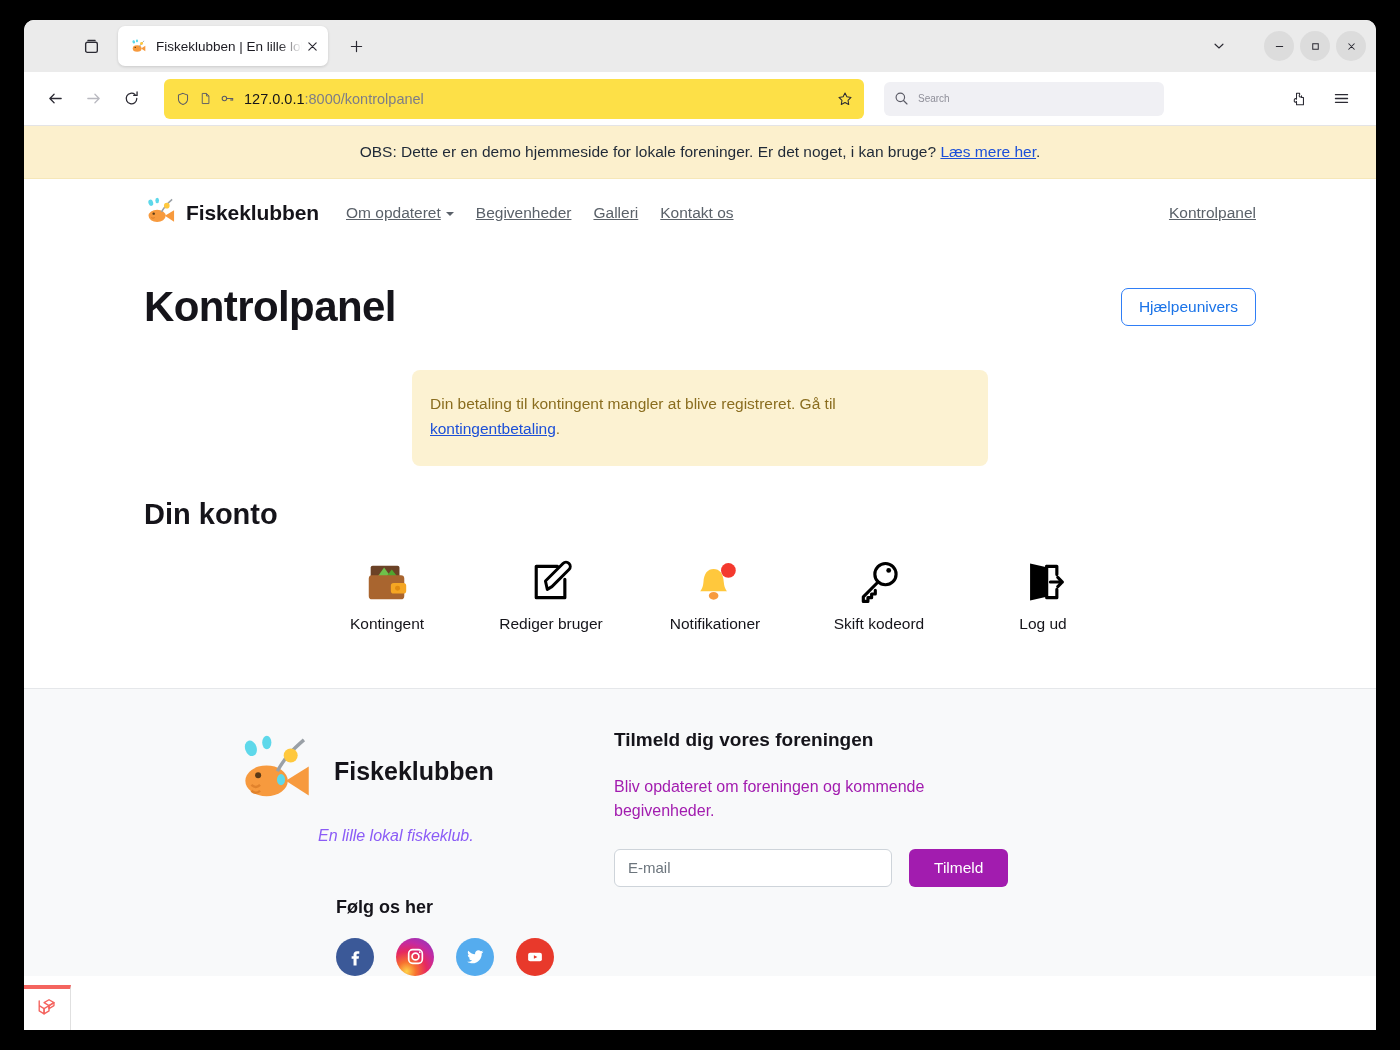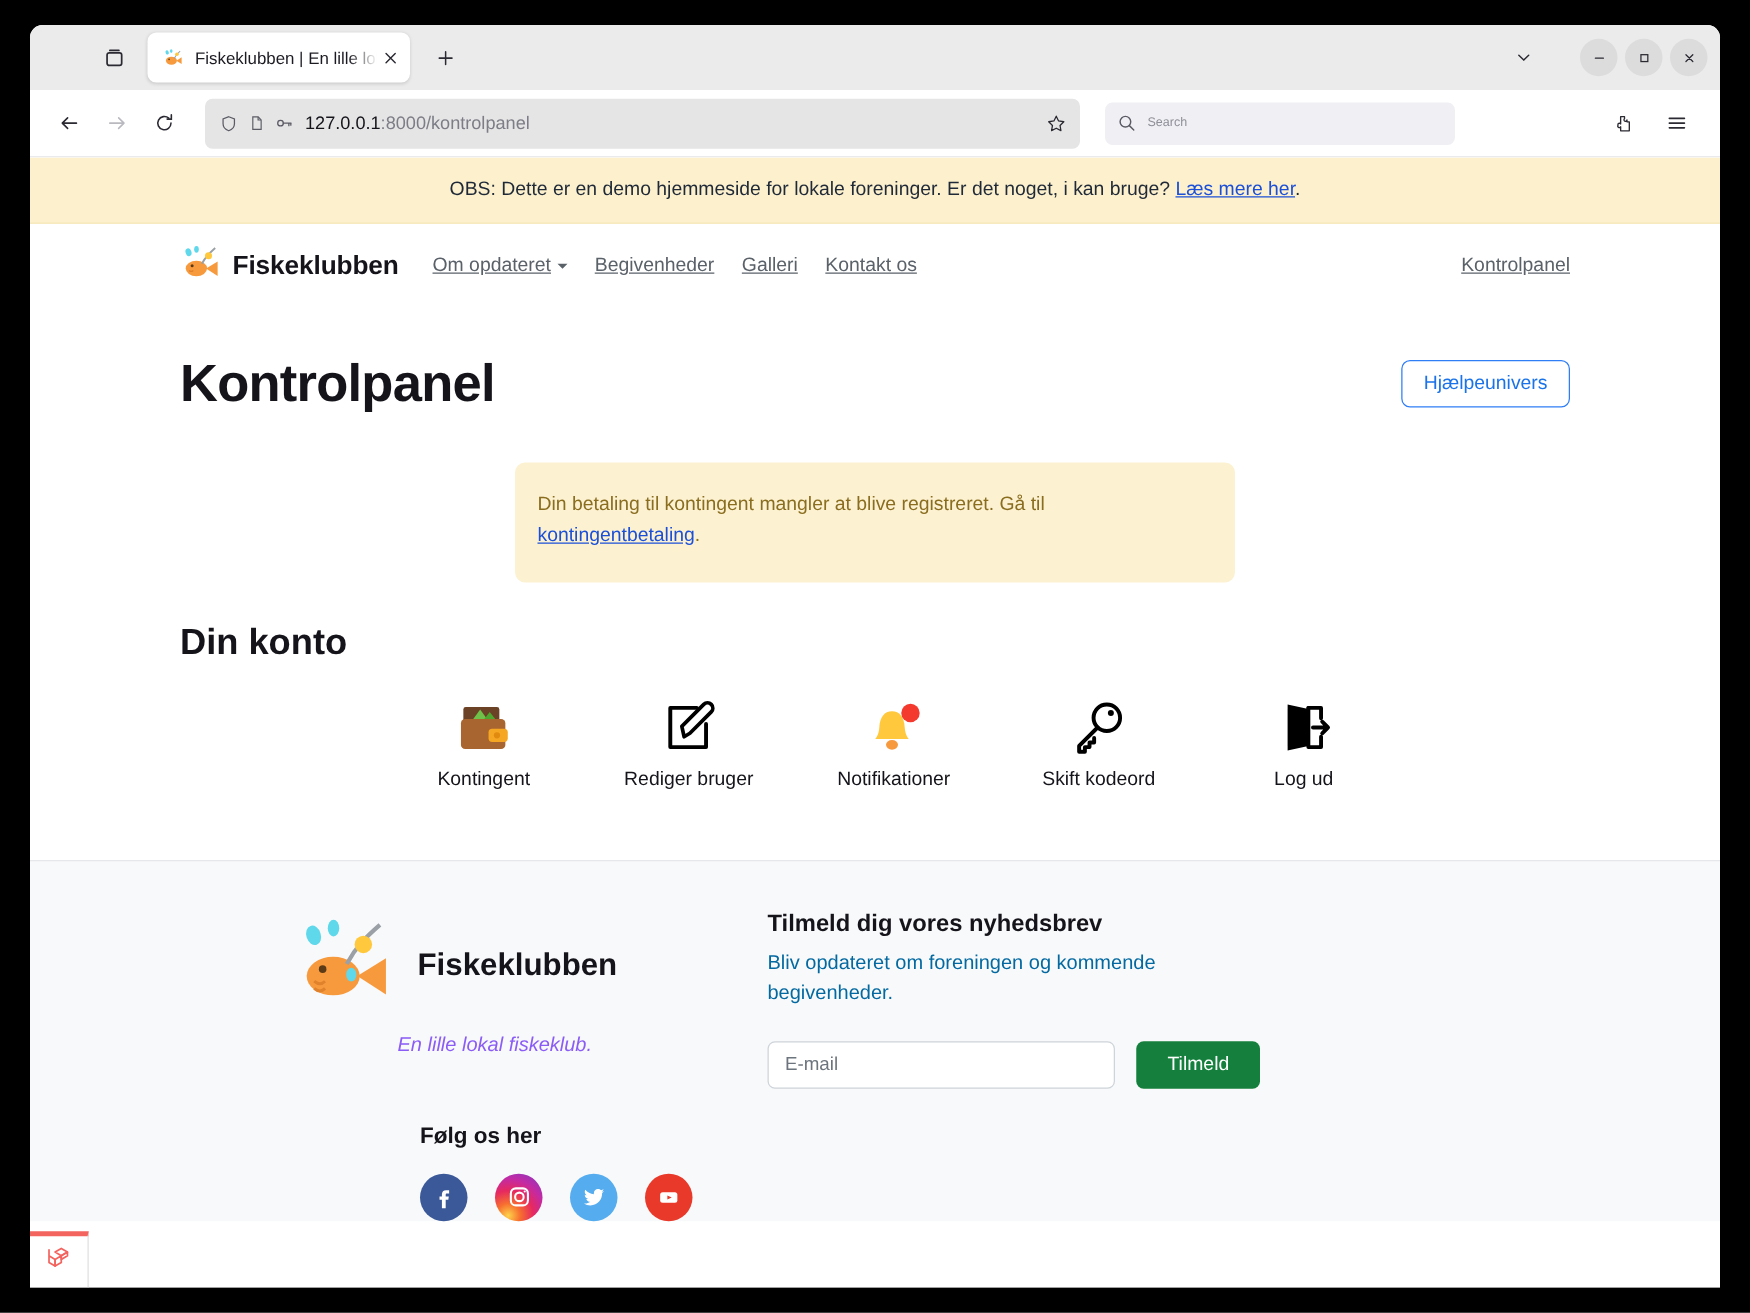--- a/index.html
+++ b/index.html
@@ -92,21 +92,21 @@
   }
   .nav-icon-btn {
     width: 34px; height: 34px;
     display: flex; align-items: center; justify-content: center;
     color: #5b5b66; margin-right: 4px;
   }
   .nav-icon-btn.disabled { color: #bdbdc4; }
   .urlbar {
     flex: 1 1 auto;
     height: 40px; margin: 0 8px 0 12px;
-    background: #e5e5e5; border-radius: 6px;
+    background: #fde047; border-radius: 6px;
     display: flex; align-items: center;
     padding: 0 8px;
     max-width: 700px;
   }
   .urlbar .ub-icon {
     width: 22px; height: 22px; display: flex;
     align-items: center; justify-content: center;
     color: #5b5b66; flex: none;
   }
   .url-text {
@@ -213,31 +213,31 @@
   .footer-brand-row { display: flex; align-items: center; gap: 18px; }
   .footer-brand-name { font-size: 25px; font-weight: 700; color: #15141a; }
   .footer-tagline { font-size: 16px; font-style: italic; color: #8b5cf6; margin: 12px 0 0 84px; }
   .follow-title { font-size: 18px; font-weight: 700; color: #15141a; margin: 52px 0 0 102px; }
   .social-row { display: flex; gap: 22px; margin: 20px 0 0 102px; }
   .social { width: 38px; height: 38px; border-radius: 50%;
             display: flex; align-items: center; justify-content: center; }
 
   .footer-right { flex: 1; padding-left: 0; }
   .news-title { font-size: 19px; font-weight: 700; color: #15141a; }
-  .news-desc { font-size: 16px; color: #0369a1; line-height: 1.5; margin-top: 8px; max-width: 330px; }
+  .news-desc { font-size: 16px; color: #a21caf; line-height: 1.5; margin-top: 24px; max-width: 330px; }
   .news-form { display: flex; gap: 17px; margin-top: 26px; }
   .email-input {
     width: 278px; height: 38px;
     border: 1px solid #ced4da; border-radius: 6px;
     padding: 0 13px; font-size: 15px; color: #6c757d;
     font-family: inherit; background: #fff;
   }
   .email-input::placeholder { color: #6c757d; }
   .signup-btn {
-    background: #15803d; color: #fff; border: none; border-radius: 6px;
+    background: #a21caf; color: #fff; border: none; border-radius: 6px;
     padding: 0 25px; height: 38px; font-size: 15.5px; font-family: inherit;
   }
 
   
   .debugbar {
     position: absolute; left: 0; bottom: 0;
     width: 47px; height: 45px;
     background: #fff;
     border-top: 4px solid #f4645f;
     border-right: 1px solid #e0e0e0;
@@ -529,21 +529,21 @@
             <a class="social" href="#" style="background:#e8392b">
               <svg viewBox="0 0 24 24" width="22" height="22">
                   <rect x="4.5" y="7.4" width="15" height="9.2" rx="2.2" fill="#fff"></rect>
                   <path d="M10.8 10.2 L14.6 12 L10.8 13.8 Z" fill="#e8392b"></path>
                 </svg>
             </a>
           </div>
         </div>
 
         <div class="footer-right">
-          <div class="news-title">Tilmeld dig vores nyhedsbrev</div>
+          <div class="news-title">Tilmeld dig vores foreningen</div>
           <div class="news-desc">Bliv opdateret om foreningen og kommende begivenheder.</div>
           <form class="news-form">
             <input class="email-input" type="text" placeholder="E-mail" style="">
             <button class="signup-btn">Tilmeld</button>
           </form>
         </div>
       </div>
 
     </div>
 

